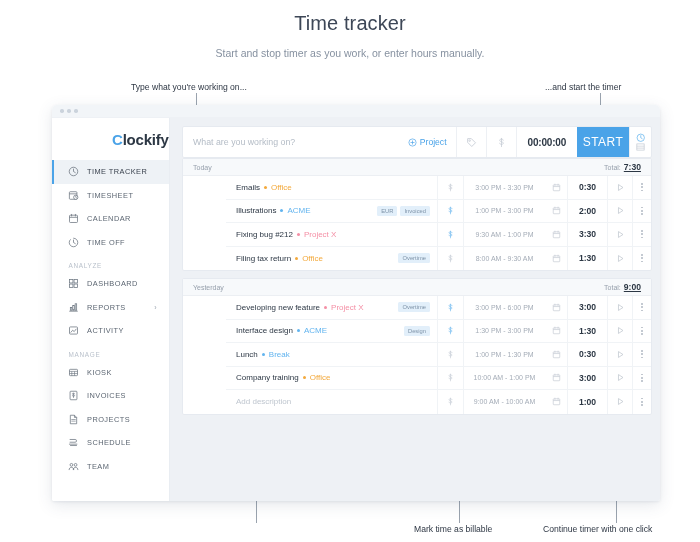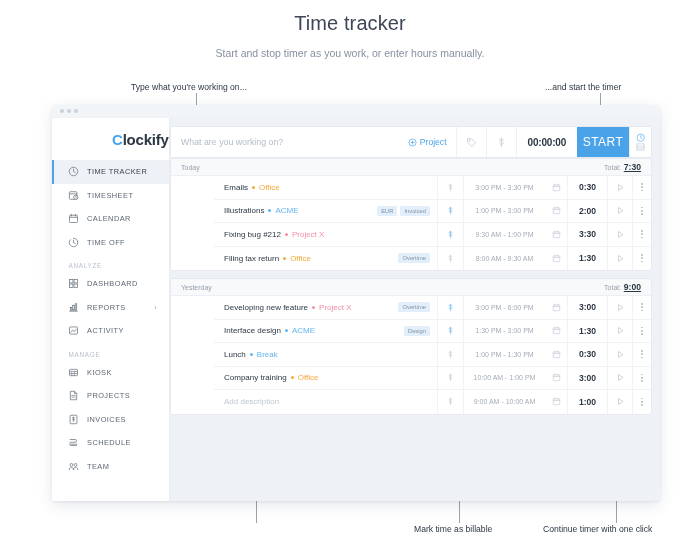--- a/index.html
+++ b/index.html
@@ -63,21 +63,21 @@
   .navicon { width: 11px; height: 11px; flex: 0 0 11px; display: block; }
   .navicon svg { display: block; width: 11px; height: 11px; }
   .navlabel { flex: 1; }
   .chev { margin-right: 12px; font-size: 7px; color: #9aa4b0; }
   .group {
     font-size: 6.4px; color: #b9c1cb; letter-spacing: .7px;
     padding-left: 16.5px; margin-top: 8px; margin-bottom: 3px;
   }
 
   
-  .main { flex: 1; background: #eef1f5; min-width: 0; display: flex; flex-direction: column; padding: 8px 8px 0 0; }
+  .main { flex: 1; background: #eef1f5; min-width: 0; display: flex; flex-direction: column; padding: 8px 8px 0 12px; }
 
   .timerbar {
     background: #fff; border: 1px solid #e6eaf0; border-radius: 2px;
     height: 32px; display: flex; align-items: stretch; flex: 0 0 32px;
   }
   .timer-input {
     flex: 1; display: flex; align-items: center; padding-left: 10px;
     font-size: 8.8px; color: #b4bcc6;
   }
   .tb-cell { display: flex; align-items: center; justify-content: center; border-left: 1px solid #edf0f4; }
@@ -263,37 +263,37 @@
                 <rect x="2.2" y="3.4" width="11.6" height="9.2" rx="1.1" fill="none" stroke="#6b7580" stroke-width="1.1"></rect>
                 <path d="M2.2 6.4h11.6M5.5 6.4v6.2M9.5 6.4v6.2M2.2 9.5h11.6" stroke="#6b7580" stroke-width=".9"></path>
               </svg>
             </span>
           <span class="navlabel">KIOSK</span>
         </div>
 
         <div class="navitem">
           <span class="navicon">
               <svg class="ic" viewBox="0 0 16 16">
+                <rect x="3" y="1.8" width="10" height="12.4" rx="1.1" fill="none" stroke="#6b7580" stroke-width="1.1"></rect>
+                <path d="M8 4.4v7.2" stroke="#6b7580" stroke-width=".9"></path>
+                <path d="M9.6 5.6c0-.7-.7-1.1-1.6-1.1s-1.6.4-1.6 1.1.7 1 1.6 1.3 1.6.6 1.6 1.3-.7 1.1-1.6 1.1-1.6-.4-1.6-1.1" fill="none" stroke="#6b7580" stroke-width=".9" stroke-linecap="round"></path>
+              </svg>
+            </span>
+          <span class="navlabel">INVOICES</span>
+        </div>
+
+        <div class="navitem">
+          <span class="navicon">
+              <svg class="ic" viewBox="0 0 16 16">
                 <path d="M3.4 1.8h6l3.2 3.2v9.2H3.4z" fill="none" stroke="#6b7580" stroke-width="1.1" stroke-linejoin="round"></path>
                 <path d="M9.4 1.8V5h3.2" fill="none" stroke="#6b7580" stroke-width="1.1" stroke-linejoin="round"></path>
                 <path d="M5.4 8h5.2M5.4 10.4h5.2" stroke="#6b7580" stroke-width=".9" stroke-linecap="round"></path>
               </svg>
             </span>
           <span class="navlabel">PROJECTS</span>
-        </div>
-
-        <div class="navitem">
-          <span class="navicon">
-              <svg class="ic" viewBox="0 0 16 16">
-                <rect x="3" y="1.8" width="10" height="12.4" rx="1.1" fill="none" stroke="#6b7580" stroke-width="1.1"></rect>
-                <path d="M8 4.4v7.2" stroke="#6b7580" stroke-width=".9"></path>
-                <path d="M9.6 5.6c0-.7-.7-1.1-1.6-1.1s-1.6.4-1.6 1.1.7 1 1.6 1.3 1.6.6 1.6 1.3-.7 1.1-1.6 1.1-1.6-.4-1.6-1.1" fill="none" stroke="#6b7580" stroke-width=".9" stroke-linecap="round"></path>
-              </svg>
-            </span>
-          <span class="navlabel">INVOICES</span>
         </div>
 
         <div class="navitem">
           <span class="navicon">
               <svg class="ic" viewBox="0 0 16 16">
                 <path d="M3 3.6h7.4a2 2 0 010 4H3" fill="none" stroke="#6b7580" stroke-width="1.1" stroke-linecap="round"></path>
                 <path d="M2 10.4h11" stroke="#6b7580" stroke-width="1.1" stroke-linecap="round"></path>
                 <path d="M3.6 12.4h8.8" stroke="#6b7580" stroke-width="1.1" stroke-linecap="round"></path>
               </svg>
             </span>

